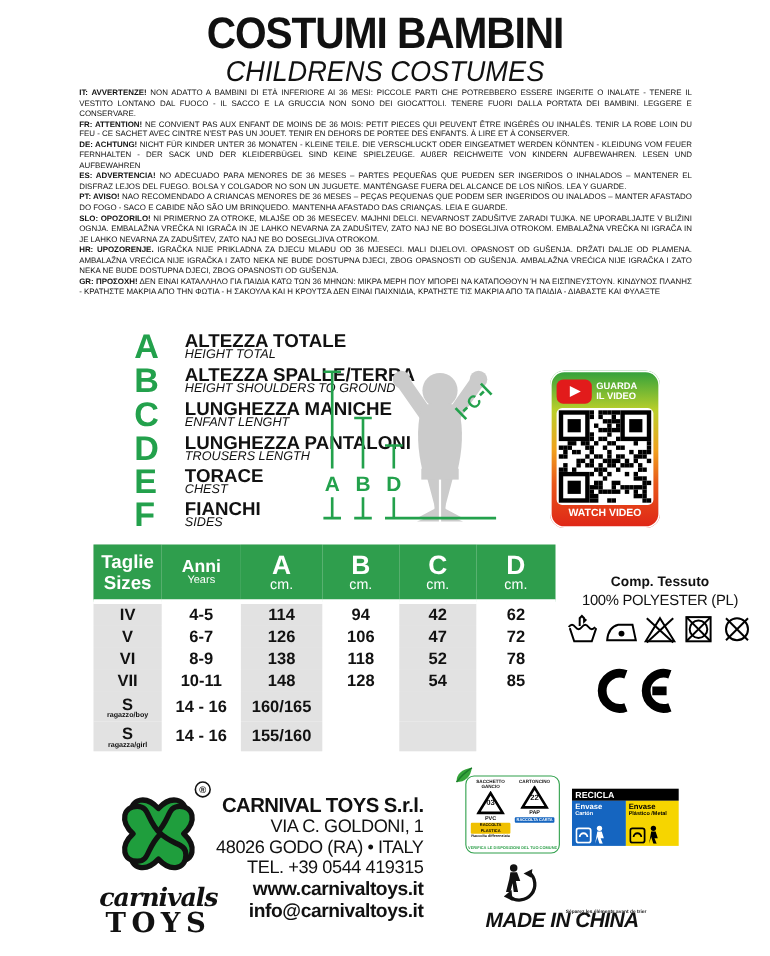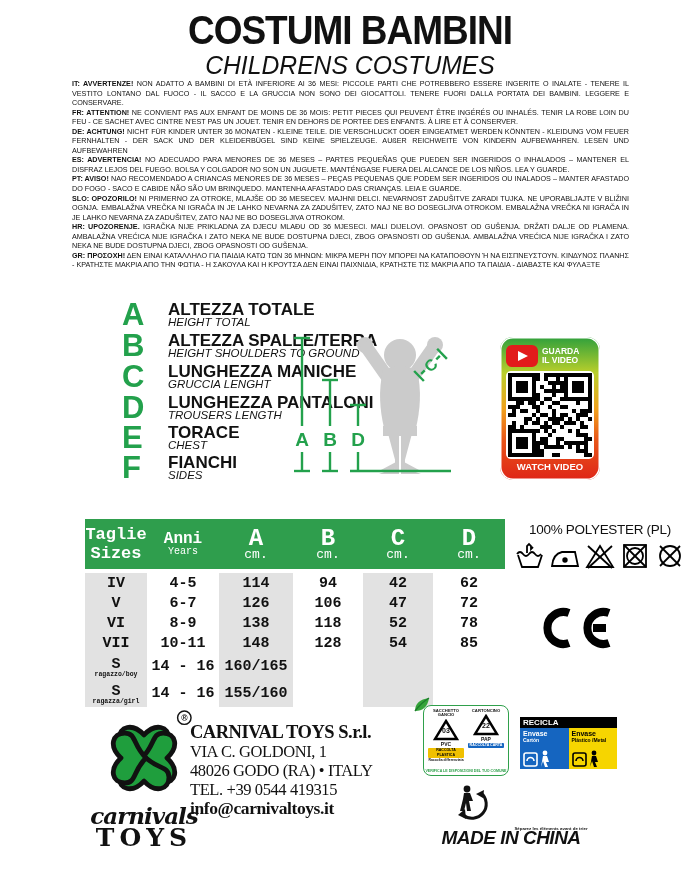--- a/index.html
+++ b/index.html
@@ -36,21 +36,21 @@
   .vb-txt{margin-left:4px;color:#fff;font-weight:bold;font-size:8.5px;line-height:9px;letter-spacing:0;}
   .qr-panel{position:absolute;left:6px;top:34px;width:88px;height:88px;background:#fff;border-radius:5px;}
   .qr{position:absolute;left:2px;top:2px;width:84px;height:84px;background:#fff;}
   .qm{position:absolute;width:4px;height:4px;background:#000;}
   .qf{position:absolute;box-sizing:border-box;width:28px;height:28px;border:4px solid #000;background:#fff;}
   .qf::before{content:"";position:absolute;left:4px;top:4px;width:12px;height:12px;background:#000;}
   .vb-watch{position:absolute;left:0;top:124px;width:100px;text-align:center;color:#fff;
             font-weight:bold;font-size:9.5px;}
 
   
-  .sizetbl{left:85px;top:519px;font-family:Liberation Mono, monospace;}
+  .sizetbl{left:85px;top:495px;}
   table{border-collapse:collapse;table-layout:fixed;width:420px;}
   col.cg{background:#e2e2e2;}
   thead th{background:#2f9e4d;color:#fff;height:50px;padding:0;vertical-align:middle;
            border-bottom:4px solid #fff;text-align:center;}
   tbody td{text-align:center;font-weight:bold;font-size:15px;height:20px;padding:0;vertical-align:middle;}
   tr.srow td{height:27px;}
   .th-main{font-size:17px;font-weight:bold;line-height:19px;}
   .th-anni{font-size:16px;font-weight:bold;line-height:15px;}
   .th-years{font-size:10px;font-weight:normal;line-height:10px;}
   .th-letter{font-size:24px;font-weight:bold;line-height:21px;}
@@ -65,21 +65,21 @@
   .care{display:flex;justify-content:center;gap:3px;margin-top:3px;}
   .care svg{display:block;}
   .ce{left:536px;top:607px;width:80px;}
 
   
   .logo{left:85px;top:710px;width:118px;text-align:center;}
   .brand1{font-family:"DejaVu Serif",serif;font-style:italic;font-weight:bold;font-size:23px;line-height:20px;margin-top:-4px;letter-spacing:-1px;}
   .brand2{font-weight:bold;font-size:25px;line-height:24px;letter-spacing:5px;font-family:"DejaVu Serif",serif;}
 
   
-  .company{left:190px;top:722px;width:195px;text-align:left;font-family:Liberation Serif, serif;}
+  .company{left:190px;top:722px;width:195px;text-align:right;}
   .co-name{font-size:18.5px;font-weight:bold;line-height:20px;letter-spacing:-.5px;}
   .co-line{font-size:16.5px;line-height:19px;letter-spacing:-.4px;}
   .co-bold{font-size:17.5px;font-weight:bold;line-height:19.5px;letter-spacing:-.4px;}
 
   
   .it-label{left:423px;top:705px;width:86px;height:71px;border:1.5px solid #2fa04b;border-radius:8px;
             box-sizing:border-box;background:#fff;font-size:4px;text-align:center;}
   .it-col{position:absolute;top:3px;width:40px;text-align:center;}
   .it-title{font-size:4.2px;font-weight:bold;line-height:4.4px;}
   .it-mat{font-size:5px;font-weight:bold;line-height:6px;}
@@ -143,21 +143,21 @@
     <div class="legend-en">HEIGHT TOTAL</div>
   </div>
   <div class="legend-row" style="top:334px">
     <div class="legend-letter">B</div>
     <div class="legend-it">ALTEZZA SPALLE/TERRA</div>
     <div class="legend-en">HEIGHT SHOULDERS TO GROUND</div>
   </div>
   <div class="legend-row" style="top:365px">
     <div class="legend-letter">C</div>
     <div class="legend-it">LUNGHEZZA MANICHE</div>
-    <div class="legend-en">GRUCCIA LENGHT</div>
+    <div class="legend-en">ENFANT LENGHT</div>
   </div>
   <div class="legend-row" style="top:396px">
     <div class="legend-letter">D</div>
     <div class="legend-it">LUNGHEZZA PANTALONI</div>
     <div class="legend-en">TROUSERS LENGTH</div>
   </div>
   <div class="legend-row" style="top:426px">
     <div class="legend-letter">E</div>
     <div class="legend-it">TORACE</div>
     <div class="legend-en">CHEST</div>
@@ -455,20 +455,21 @@
         <td>155/160</td>
             <td></td>
         <td></td>
             <td></td>
           </tr>
     </tbody>
   </table>
   </div>
 
   <div class="abs comp">
+    <div class="comp-l1">Comp. Tessuto</div>
     <div class="comp-l3">100% POLYESTER (PL)</div>
     <div class="care">
       <svg width="32" height="27" viewBox="0 0 32 27">
         <g fill="none" stroke="#000" stroke-width="1.8">
           <path d="M3,12 Q6,8 9,12 T15,12 T21,12 T27,12"></path>
           <path d="M4,13 L8,25 L24,25 L28,13"></path>
           <path d="M13,11 L13,4 L15,2 L17,4 L17,7 L19,5"></path>
         </g>
         </svg>
       <svg width="32" height="27" viewBox="0 0 32 27">
@@ -523,20 +524,21 @@
     </svg>
     <div class="brand1">carnivals</div>
     <div class="brand2">TOYS</div>
   </div>
 
   <div class="abs company">
     <div class="co-name">CARNIVAL TOYS S.r.l.</div>
     <div class="co-line">VIA C. GOLDONI, 1</div>
     <div class="co-line">48026 GODO (RA) • ITALY</div>
     <div class="co-line">TEL. +39 0544 419315</div>
+    <div class="co-bold">www.carnivaltoys.it</div>
     <div class="co-bold">info@carnivaltoys.it</div>
   </div>
 
   <svg class="abs leaf" width="18" height="16" viewBox="0 0 18 16">
     <path d="M2,14 Q2,3 16,1 Q14,14 2,14 Z" fill="#35a43a"></path>
     <path d="M2,14 Q8,6 16,1" fill="none" stroke="#1c7c2b" stroke-width="1.4"></path>
   </svg>
   <div class="abs it-label">
     <div class="it-col" style="left:2px">
       <div class="it-title">SACCHETTO GANCIO</div>

